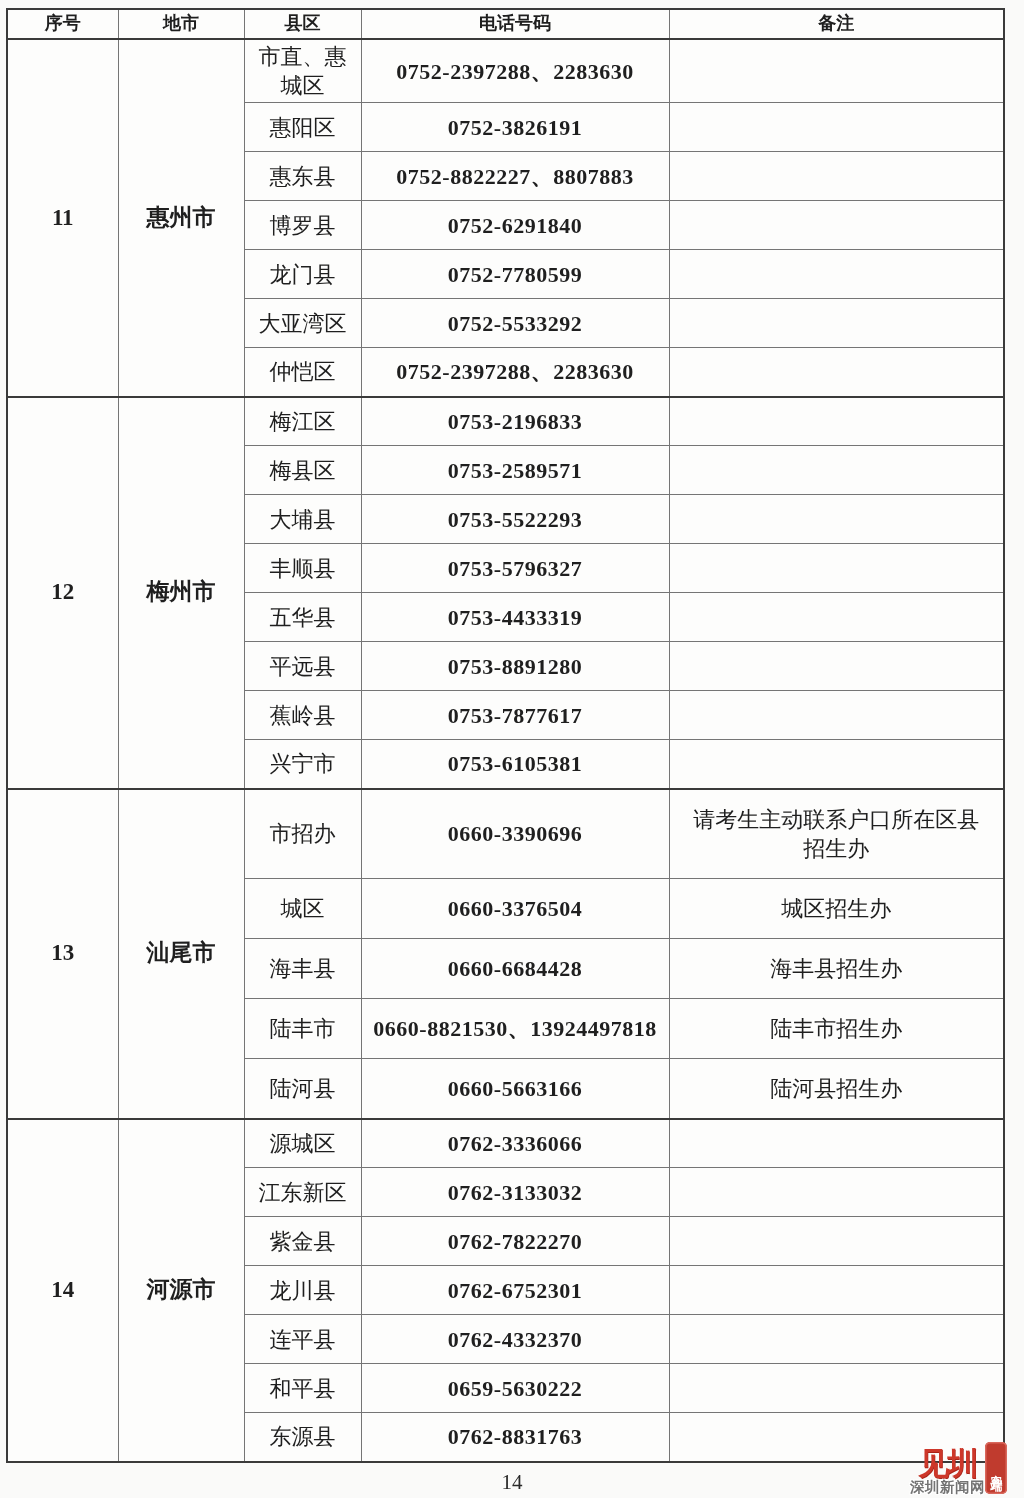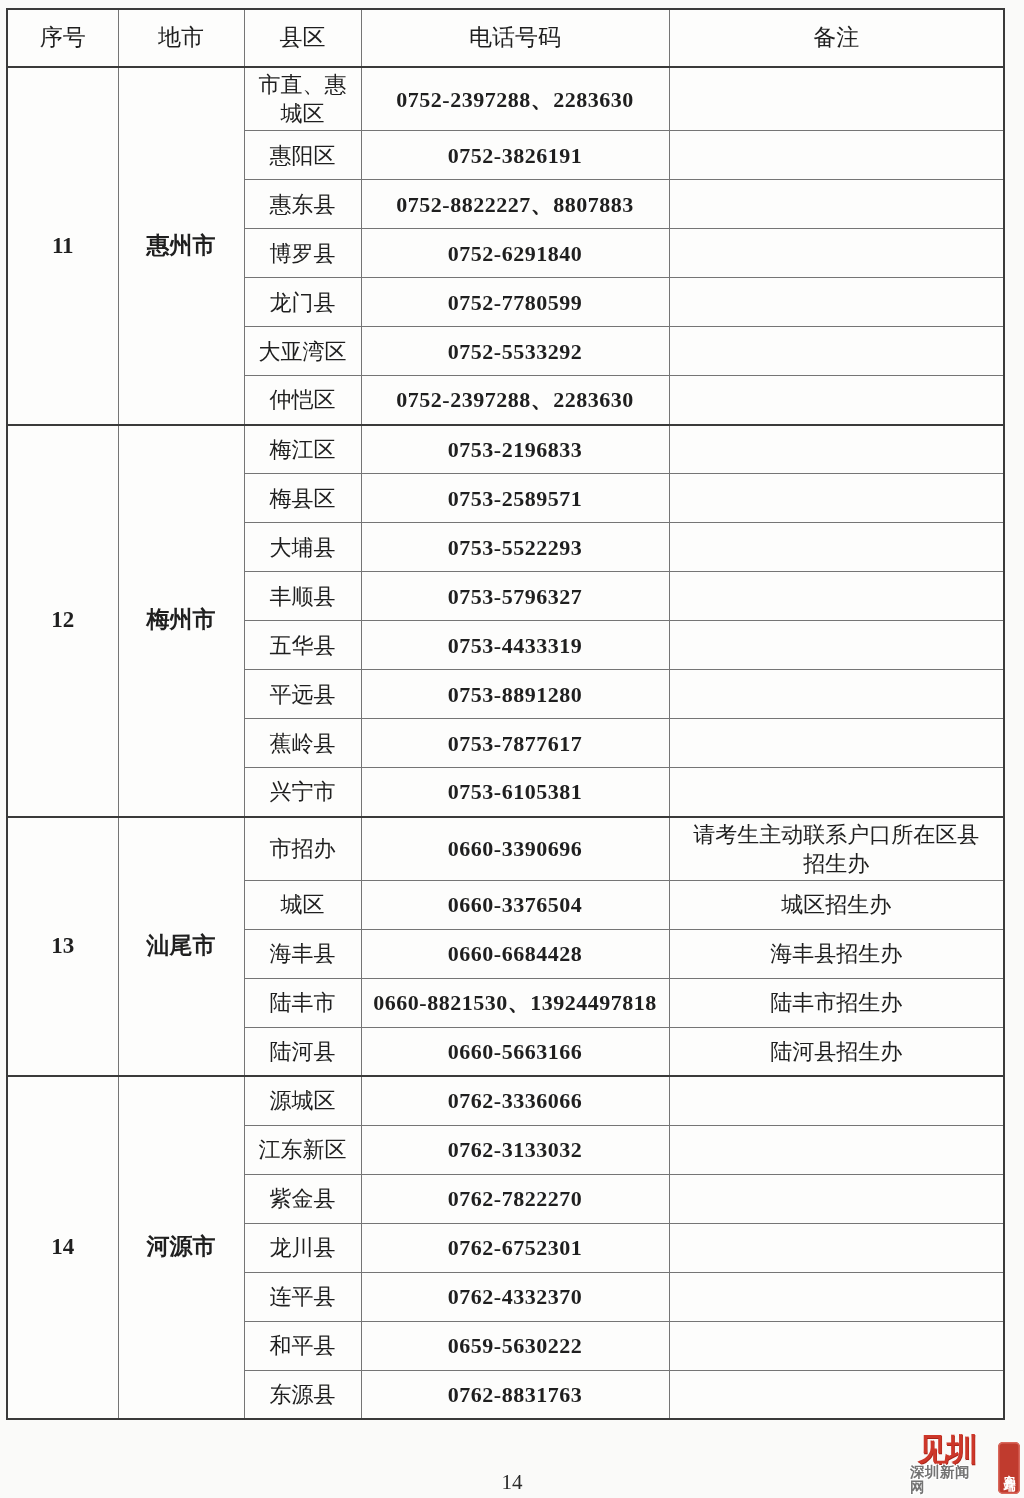--- a/index.html
+++ b/index.html
@@ -35,29 +35,29 @@
     border: 1px solid #757575;
     text-align: center;
     vertical-align: middle;
     padding: 2px 4px;
     font-size: 22px;
     line-height: 1.32;
     color: #1f1f1f;
     word-break: break-all;
   }
   thead th {
-    height: 58px;
-    font-size: 23px;
-    font-weight: 400;
+    height: 30px;
+    font-size: 18px;
+    font-weight: 700;
     border-bottom: 2px solid #3a3a3a;
   }
   tbody tr { height: 49px; }
   tbody tr.section-start > td { border-top: 2px solid #3a3a3a; }
   td.no-cell, td.city-cell { font-size: 23px; font-weight: bold; }
-  td.note-cell { padding: 2px 14px; }
+  td.note-cell { padding: 15px 14px; }
   td.phone-cell { letter-spacing: 0.5px; font-weight: bold; }
 
   
   .page-footer {
     position: absolute;
     left: 0;
     top: 1470px;
     width: 1024px;
     text-align: center;
     font-size: 21px;
@@ -66,21 +66,21 @@
 
   
   .logo {
     position: absolute;
     right: 4px;
     top: 1442px;
     width: 110px;
     height: 52px;
     display: flex;
     align-items: stretch;
-    gap: 15px;
+    gap: 0;
   }
   .logo-left {
     display: flex;
     flex-direction: column;
     align-items: center;
     justify-content: flex-end;
   }
   .logo-glyph {
     font-family: "Liberation Sans", "DejaVu Sans", sans-serif;
     font-weight: 700;

